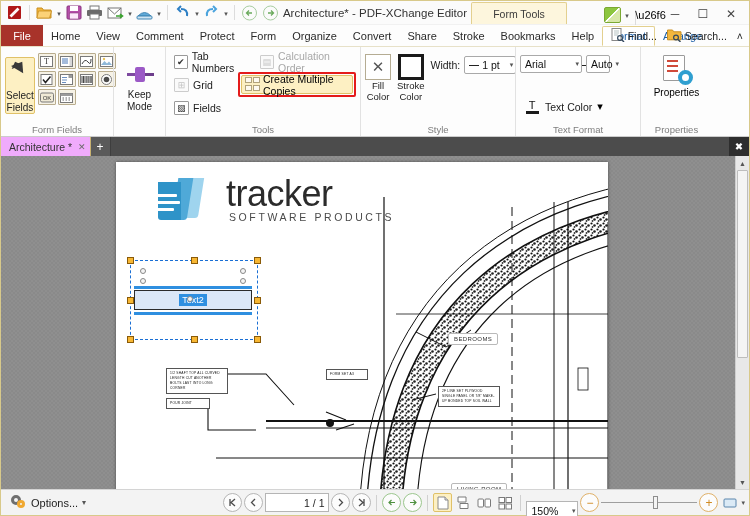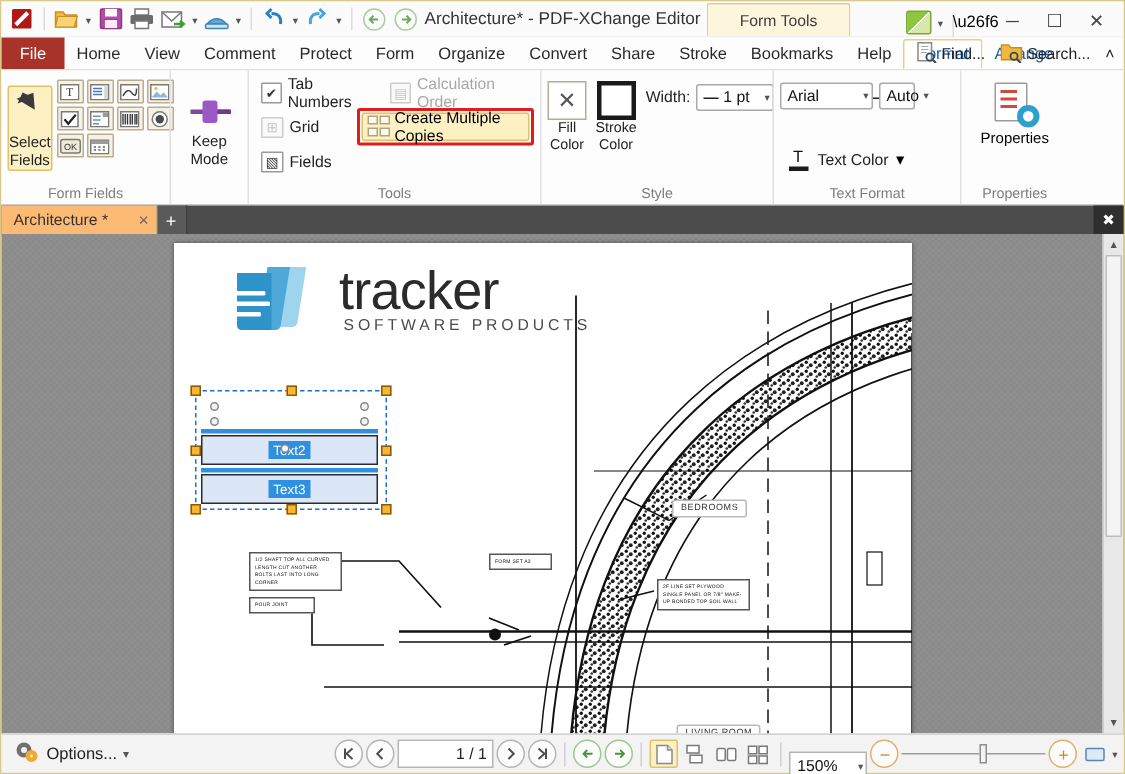--- a/index.html
+++ b/index.html
@@ -242,22 +242,22 @@
     border-radius:50%; border:4px solid #2f9fd0; background:#fff;
   }
 
   
   .tabbar {
     flex: 0 0 19px; height: 19px;
     background: #4c4c4c;
     display: flex; align-items: stretch; position: relative;
   }
   .doctab {
-    background: #fdba74; display: flex; align-items: center;
-    padding: 0 4px 0 8px; gap: 20px; font-size: 10.5px; color: #333;
+    background: #f0abfc; display: flex; align-items: center;
+    padding: 0 4px 0 8px; gap: 6px; font-size: 10.5px; color: #333;
     border-right: 1px solid #c8b271;
   }
   .doctab .x { font-size: 9px; color: #6b6b6b; }
   .newtab {
     width: 20px; background: #5a5a5a; color: #fff;
     display: flex; align-items: center; justify-content: center;
     font-size: 12px; border-right: 1px solid #3e3e3e;
   }
   .tabclose {
     position: absolute; right: 0; top: 0; width: 20px; height: 19px;
@@ -823,23 +823,20 @@
       <div class="annot" style="left:322px;top:224px;width:62px">2F LINE SET PLYWOOD SINGLE PANEL OR 7/8" MAKE-UP BONDED TOP SOIL WALL</div>
 
       <div class="fieldsel">
         <div class="marquee"></div>
 
         <div class="selbar" style="top:26px"></div>
         <div class="tfield" style="top:30px">
           <span>Text2</span>
         </div>
         <div class="selbar" style="top:52px"></div>
-        <div class="tfield" style="top:56px">
-          <span>Text3</span>
-        </div>
 
         <div class="rot" style="left:10px;top:8px"></div>
         <div class="rot" style="left:10px;top:18px"></div>
         <div class="rot" style="left:110px;top:8px"></div>
         <div class="rot" style="left:110px;top:18px"></div>
         <div class="rot" style="left:57px;top:36px"></div>
 
         <div class="hnd" style="left:-3px;top:-3px"></div>
         <div class="hnd" style="left:61px;top:-3px"></div>
         <div class="hnd" style="left:124px;top:-3px"></div>

